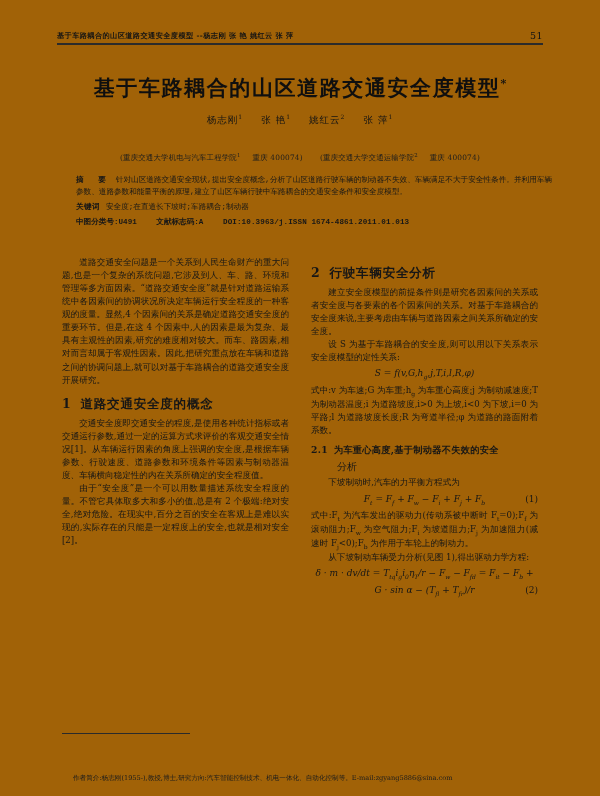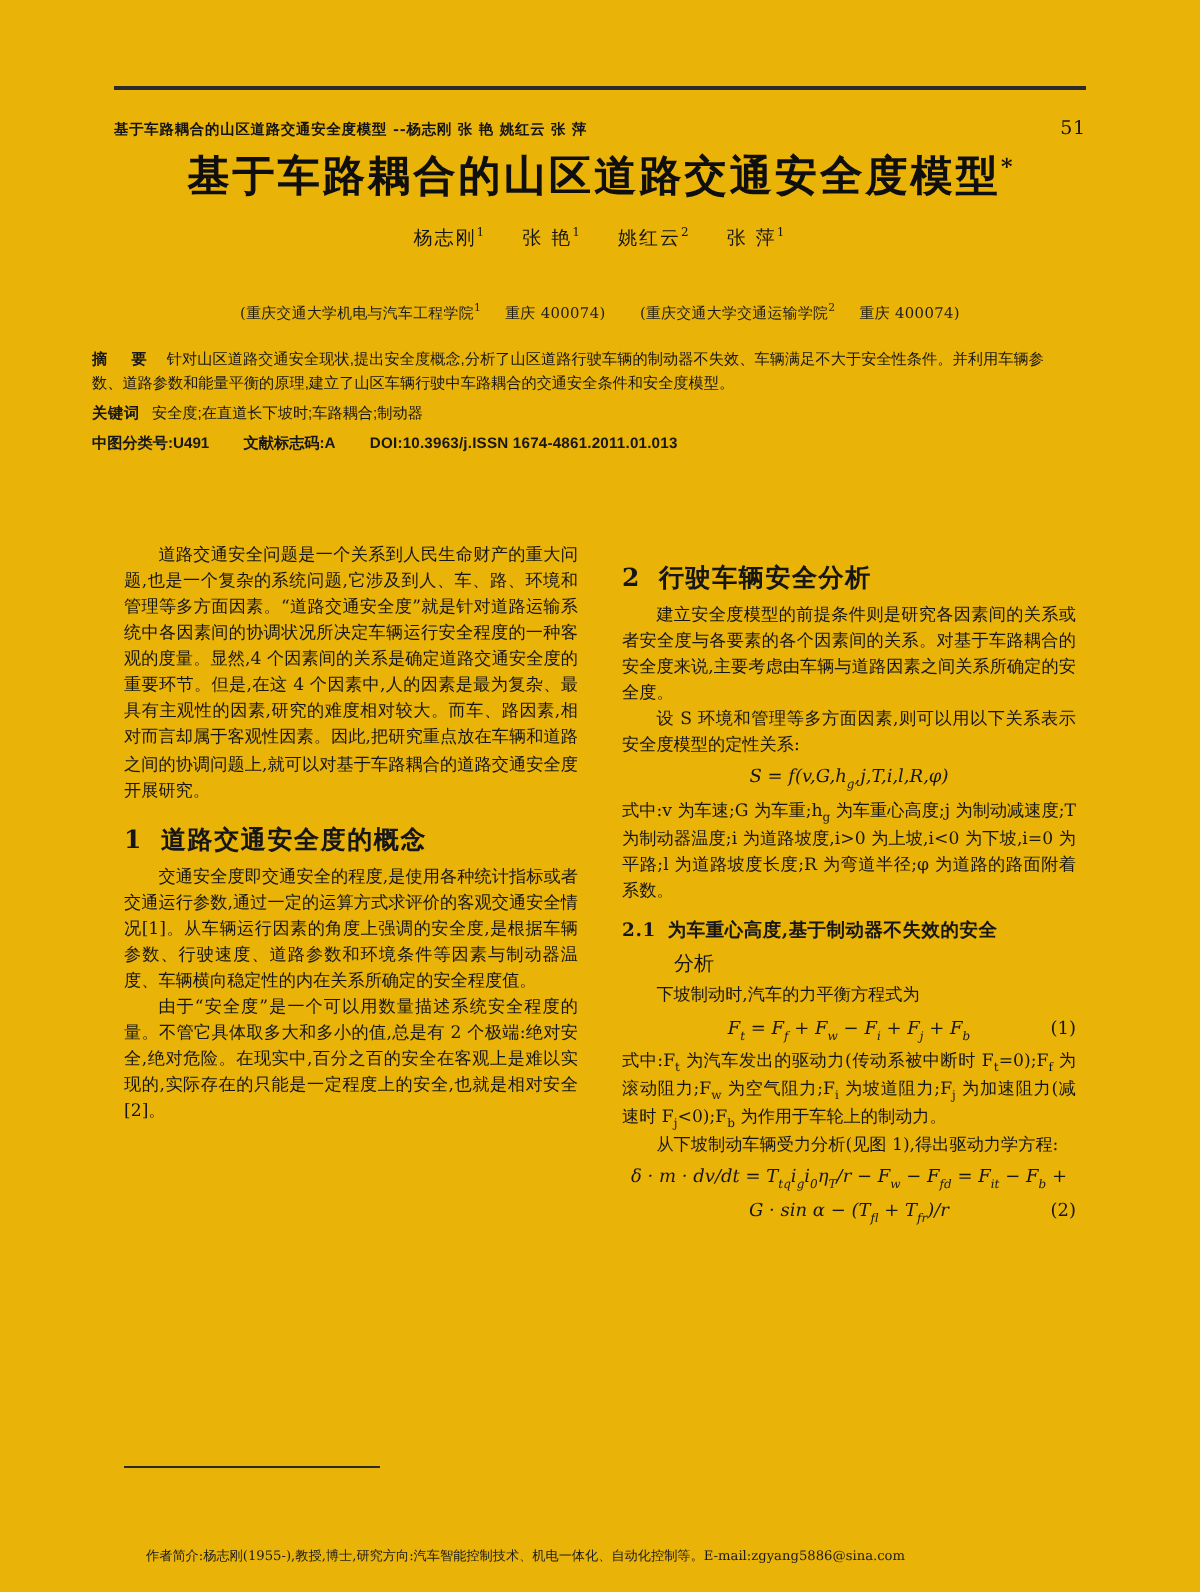--- a/index.html
+++ b/index.html
@@ -14,21 +14,21 @@
     color: #1a1a1a;
     position: relative;
     overflow: hidden;
   }
   .page {
     width: 600px;
     height: 796px;
     position: relative;
     box-sizing: border-box;
     padding: 0;
-    background: #eab308;
+    background: #a16207;
   }
 
   
   .runhead {
     position: absolute;
     top: 30px;
     left: 57px;
     right: 57px;
     display: flex;
     align-items: flex-end;
@@ -39,21 +39,20 @@
     color: #141414;
   }
   .runhead .rh-title {
     white-space: nowrap;
     font-family: "DejaVu Serif", "Liberation Serif", serif;
   }
   .runhead .rh-page {
     font-family: "DejaVu Serif", "Liberation Serif", serif;
     font-size: 9.5px;
     font-weight: normal;
-    margin-top: 29px;
   }
   .rule-top {
     position: absolute;
     top: 43px;
     left: 57px;
     right: 57px;
     height: 1.6px;
     background: #2b2b2b;
   }
 
@@ -99,25 +98,25 @@
     letter-spacing: 0.2px;
     color: #1d1d1d;
   }
   .affil sup { font-size: 5.4px; }
   .affil .gap { display: inline-block; width: 12px; }
 
   
   .abstract-block {
     position: absolute;
     top: 174px;
-    left: 46px;
+    left: 76px;
     width: 476px;
     font-size: 7.6px;
     line-height: 1.62;
-    font-family: Liberation Sans, sans-serif;
+    font-family: Liberation Mono, monospace;
     color: #171717;
     text-align: justify;
   }
   .abs-label {
     font-weight: bold;
     letter-spacing: 5px;
     margin-right: 5px;
   }
   .kw-row {
     margin-top: 2px;
@@ -130,21 +129,21 @@
   .class-row {
     margin-top: 3px;
     font-weight: bold;
   }
   .class-row .seg { margin-right: 15px; }
   .class-row .doi { font-weight: bold; letter-spacing: 0.1px; }
 
   
   .cols {
     position: absolute;
-    top: 272px;
+    top: 256px;
     left: 62px;
     width: 476px;
     height: 466px;
     display: flex;
     justify-content: space-between;
   }
   .col {
     width: 227px;
     font-family: "DejaVu Serif", "Liberation Serif", serif;
     font-size: 8.6px;
@@ -272,21 +271,21 @@
       <p>交通安全度即交通安全的程度,是使用各种统计指标或者交通运行参数,通过一定的运算方式求评价的客观交通安全情况[1]。从车辆运行因素的角度上强调的安全度,是根据车辆参数、行驶速度、道路参数和环境条件等因素与制动器温度、车辆横向稳定性的内在关系所确定的安全程度值。</p>
       <p>由于“安全度”是一个可以用数量描述系统安全程度的量。不管它具体取多大和多小的值,总是有 2 个极端:绝对安全,绝对危险。在现实中,百分之百的安全在客观上是难以实现的,实际存在的只能是一定程度上的安全,也就是相对安全[2]。</p>
     </div>
 
     <div class="col">
       <div class="sec-h">
         <span class="num">2</span><span>行驶车辆安全分析</span>
       </div>
 
       <p>建立安全度模型的前提条件则是研究各因素间的关系或者安全度与各要素的各个因素间的关系。对基于车路耦合的安全度来说,主要考虑由车辆与道路因素之间关系所确定的安全度。</p>
-      <p>设 S 环境和管理等多方面因素,则可以用以下关系表示安全度模型的定性关系:</p>
+      <p>设 S 为基于车路耦合的安全度,则可以用以下关系表示安全度模型的定性关系:</p>
 
       <div class="formula">
         <span>S = f(v,G,h<sub>g</sub>,j,T,i,l,R,φ)</span>
       </div>
 
       <p class="noindent">式中:v 为车速;G 为车重;h<sub>g</sub> 为车重心高度;j 为制动减速度;T 为制动器温度;i 为道路坡度,i&gt;0 为上坡,i&lt;0 为下坡,i=0 为平路;l 为道路坡度长度;R 为弯道半径;φ 为道路的路面附着系数。</p>
 
       <div class="subsec-h">
         <span class="num">2.1</span><span>为车重心高度,基于制动器不失效的安全</span>
       </div>

